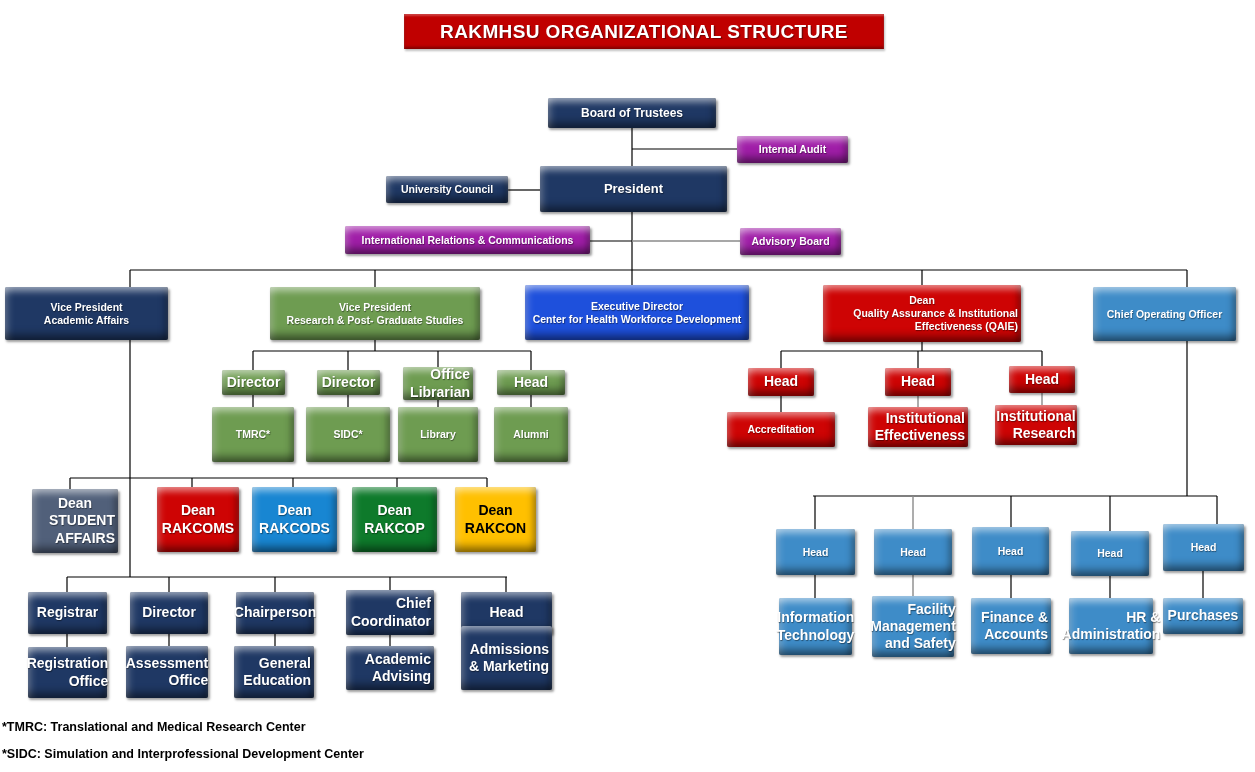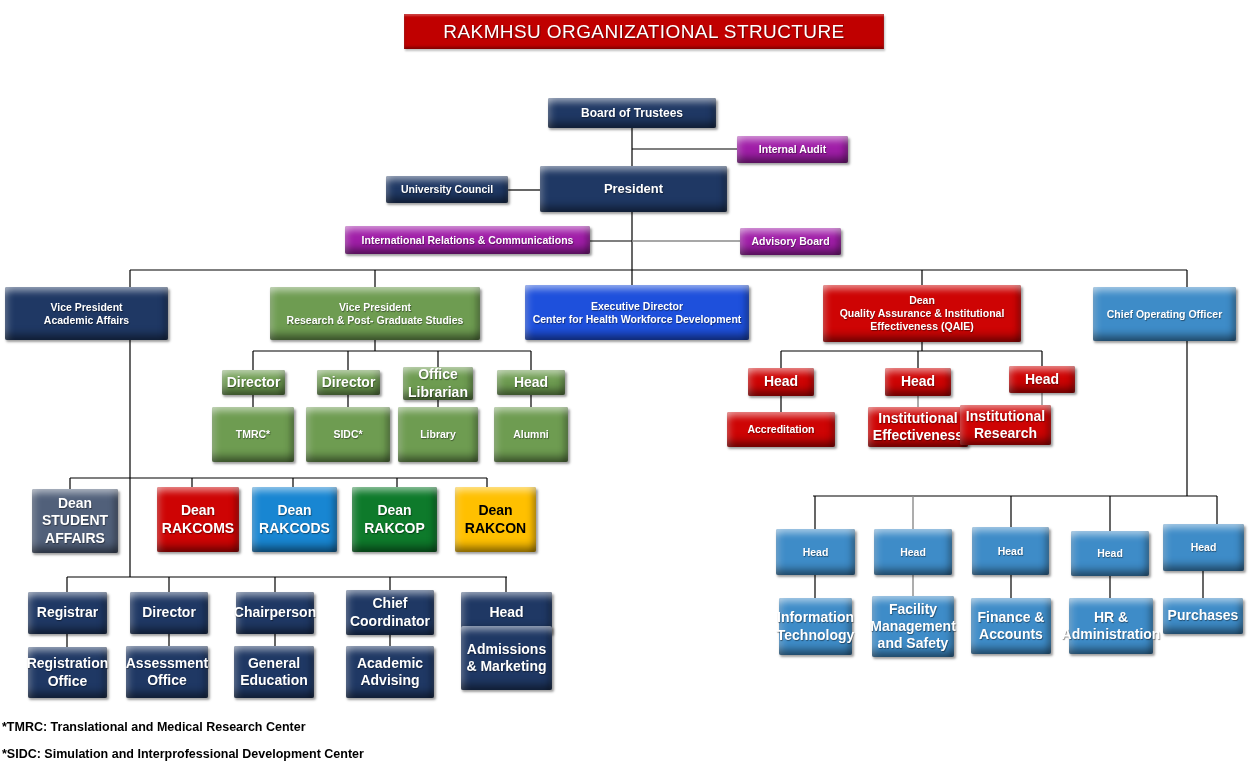--- a/index.html
+++ b/index.html
@@ -6,21 +6,21 @@
   body{
     width:1255px;height:772px;background:#ffffff;position:relative;overflow:hidden;
     font-family:"Liberation Sans", sans-serif;
   }
   .stage{position:absolute;inset:0;}
   svg.wires{position:absolute;left:0;top:0;z-index:0;}
   .node{
     position:absolute;z-index:2;
     display:flex;flex-direction:column;align-items:center;justify-content:center;
     box-sizing:border-box;padding:2px 3px;
-    color:#fff;font-weight:bold;text-align:center;
+    color:#fff;font-weight:bold;text-align:right;
     font-size:10.5px;line-height:1.22;
     background-color:var(--c,#1F3864);
     border-radius:2px;
     box-shadow:
       inset 0 8px 7px -4px rgba(255,255,255,.55),
       inset 0 -9px 8px -4px rgba(0,0,0,.50),
       inset 9px 0 7px -6px rgba(255,255,255,.28),
       inset -9px 0 7px -6px rgba(0,0,0,.32),
       1.5px 2px 2.5px rgba(0,0,0,.38);
     text-shadow:.6px .9px 1px rgba(0,0,0,.45);
@@ -36,21 +36,21 @@
   .azure {--c:#1886D2;}
   .dgreen{--c:#0E7A2B;}
   .yellow{--c:#FFC000;color:#000;text-shadow:none;}
   .sm{font-size:14px;}
   .md{font-size:11px;}
   .lg{font-size:13px;}
   .nw{white-space:nowrap;}
   .banner{
     position:absolute;left:404px;top:14px;width:480px;height:35px;z-index:2;
     background:#C00000;color:#fff;display:flex;align-items:center;justify-content:center;
-    font-weight:normal;font-size:19px;letter-spacing:.4px;
+    font-weight:bold;font-size:19px;letter-spacing:.4px;
     text-shadow:1.3px 1.3px 0 #7a0505;
     box-shadow:inset 0 2px 2px rgba(255,255,255,.25), inset 0 -2px 3px rgba(0,0,0,.35), 1px 2px 2px rgba(0,0,0,.25);
   }
   .footnote{
     position:absolute;left:2px;z-index:2;color:#000;font-weight:bold;font-size:12.5px;
   }
 </style>
 </head>
 <body>
 
@@ -156,21 +156,21 @@
   <div class="node green sm" style="left:403px;top:367px;width:70px;height:33px">Office Librarian</div>
   <div class="node green" style="left:398px;top:407px;width:80px;height:55px">Library</div>
   <div class="node green sm" style="left:497px;top:370px;width:68px;height:25px">Head</div>
   <div class="node green" style="left:494px;top:407px;width:74px;height:55px">Alumni</div>
 
   <div class="node red sm" style="left:748px;top:368px;width:66px;height:28px">Head</div>
   <div class="node red" style="left:727px;top:412px;width:108px;height:35px">Accreditation</div>
   <div class="node red sm" style="left:885px;top:368px;width:66px;height:28px">Head</div>
   <div class="node red sm" style="left:868px;top:407px;width:100px;height:40px">Institutional Effectiveness</div>
   <div class="node red sm" style="left:1009px;top:366px;width:66px;height:27px">Head</div>
-  <div class="node red sm" style="left:960px;top:405px;width:91px;height:40px">Institutional Research</div>
+  <div class="node red sm" style="left:995px;top:405px;width:82px;height:40px">Institutional Research</div>
 
   <div class="node slate sm" style="left:32px;top:489px;width:86px;height:64px">
     <span>Dean</span>
     <span>STUDENT AFFAIRS</span>
   </div>
   <div class="node red sm" style="left:157px;top:487px;width:82px;height:65px">
     <span>Dean</span>
     <span>RAKCOMS</span>
   </div>
   <div class="node azure sm" style="left:252px;top:487px;width:85px;height:65px">
@@ -186,21 +186,21 @@
     <span>RAKCON</span>
   </div>
 
   <div class="node navy sm" style="left:28px;top:592px;width:79px;height:42px">Registrar</div>
   <div class="node navy sm" style="left:28px;top:647px;width:79px;height:51px">Registration Office</div>
   <div class="node navy sm" style="left:130px;top:592px;width:78px;height:42px">Director</div>
   <div class="node navy sm" style="left:126px;top:646px;width:82px;height:52px">Assessment Office</div>
   <div class="node navy sm" style="left:236px;top:592px;width:78px;height:42px">Chairperson</div>
   <div class="node navy sm" style="left:234px;top:646px;width:80px;height:52px">General Education</div>
   <div class="node navy sm" style="left:346px;top:590px;width:88px;height:45px">Chief Coordinator</div>
-  <div class="node navy sm" style="left:346px;top:646px;width:88px;height:52px">Academic Advising</div>
+  <div class="node navy sm" style="left:346px;top:646px;width:88px;height:44px">Academic Advising</div>
   <div class="node navy sm" style="left:461px;top:592px;width:91px;height:42px">Head</div>
   <div class="node navy sm" style="left:461px;top:626px;width:91px;height:64px">Admissions &amp; Marketing</div>
 
   <div class="node steel" style="left:776px;top:529px;width:79px;height:46px">Head</div>
   <div class="node steel sm" style="left:779px;top:598px;width:73px;height:57px">Information Technology</div>
   <div class="node steel" style="left:874px;top:529px;width:78px;height:46px">Head</div>
   <div class="node steel sm" style="left:872px;top:596px;width:82px;height:61px">Facility Management and Safety</div>
   <div class="node steel" style="left:972px;top:527px;width:77px;height:48px">Head</div>
   <div class="node steel sm" style="left:971px;top:598px;width:80px;height:56px">Finance &amp; Accounts</div>
   <div class="node steel" style="left:1071px;top:531px;width:78px;height:45px">Head</div>

